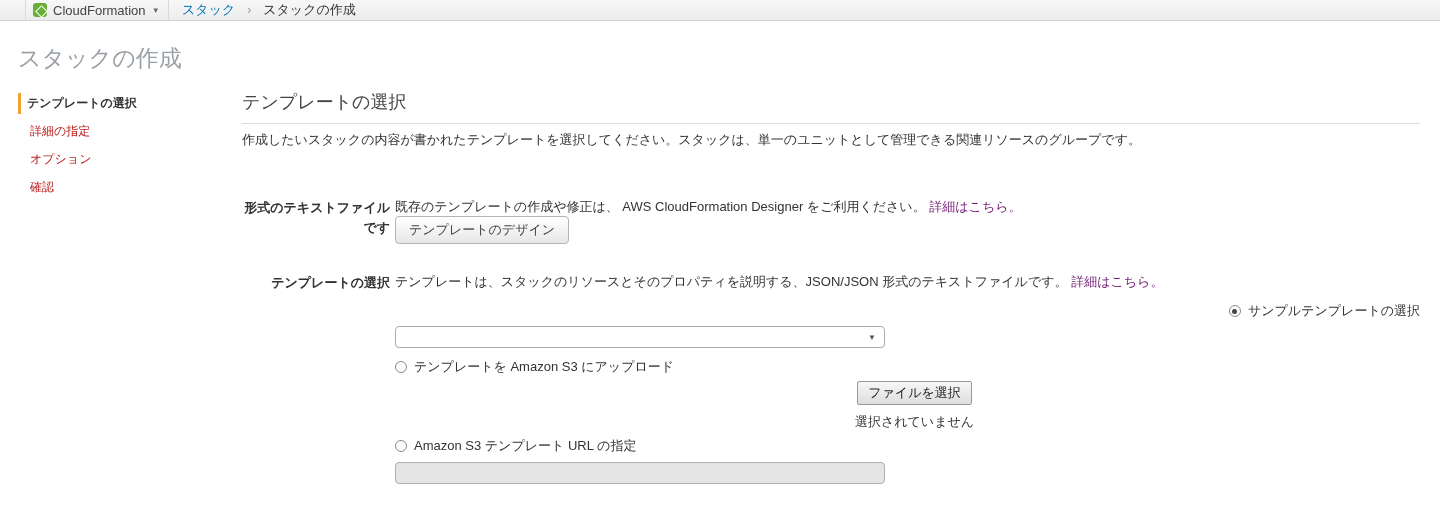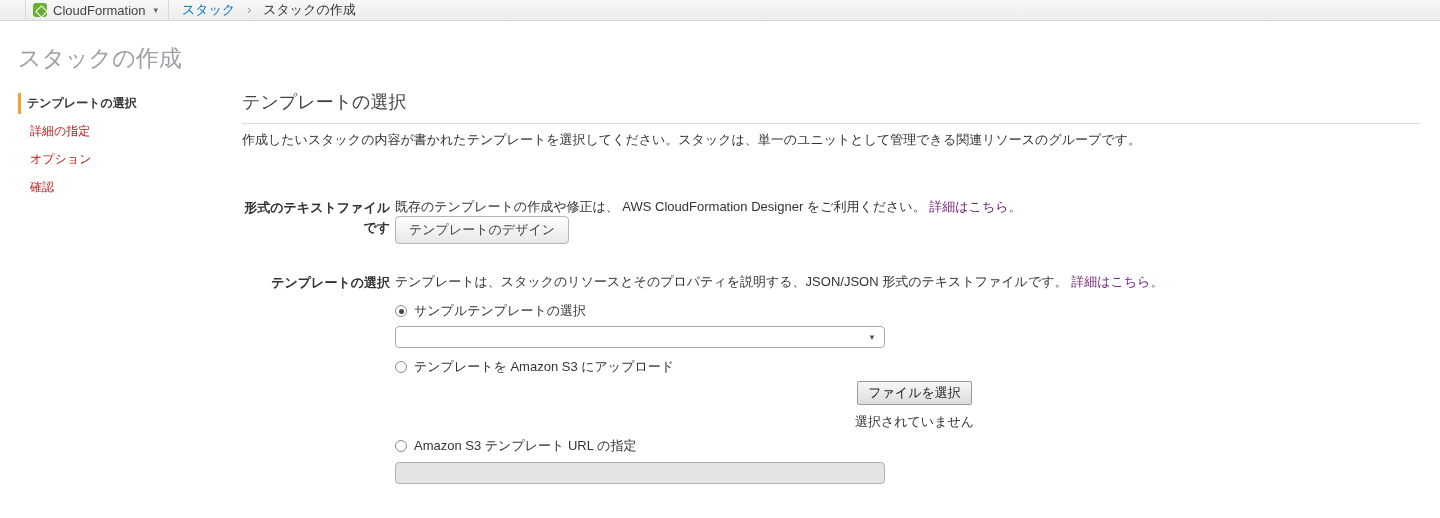--- a/index.html
+++ b/index.html
@@ -127,21 +127,21 @@
     cursor: pointer;
     font-family: inherit;
   }
 
   
   .radio-line {
     display: flex; align-items: center;
     gap: 7px;
     cursor: pointer;
   }
-  .radio-line.first { margin-top: 11px; }
+  .radio-line.first { margin-top: 11px; justify-content: flex-end; }
   .radio-line.second { margin-top: 10px; }
   .radio-line.third { margin-top: 6px; }
   .radio {
     width: 12px; height: 12px;
     border: 1px solid #8a8a8a;
     border-radius: 50%;
     background: #fdfdfd;
     position: relative;
     flex: 0 0 auto;
   }

